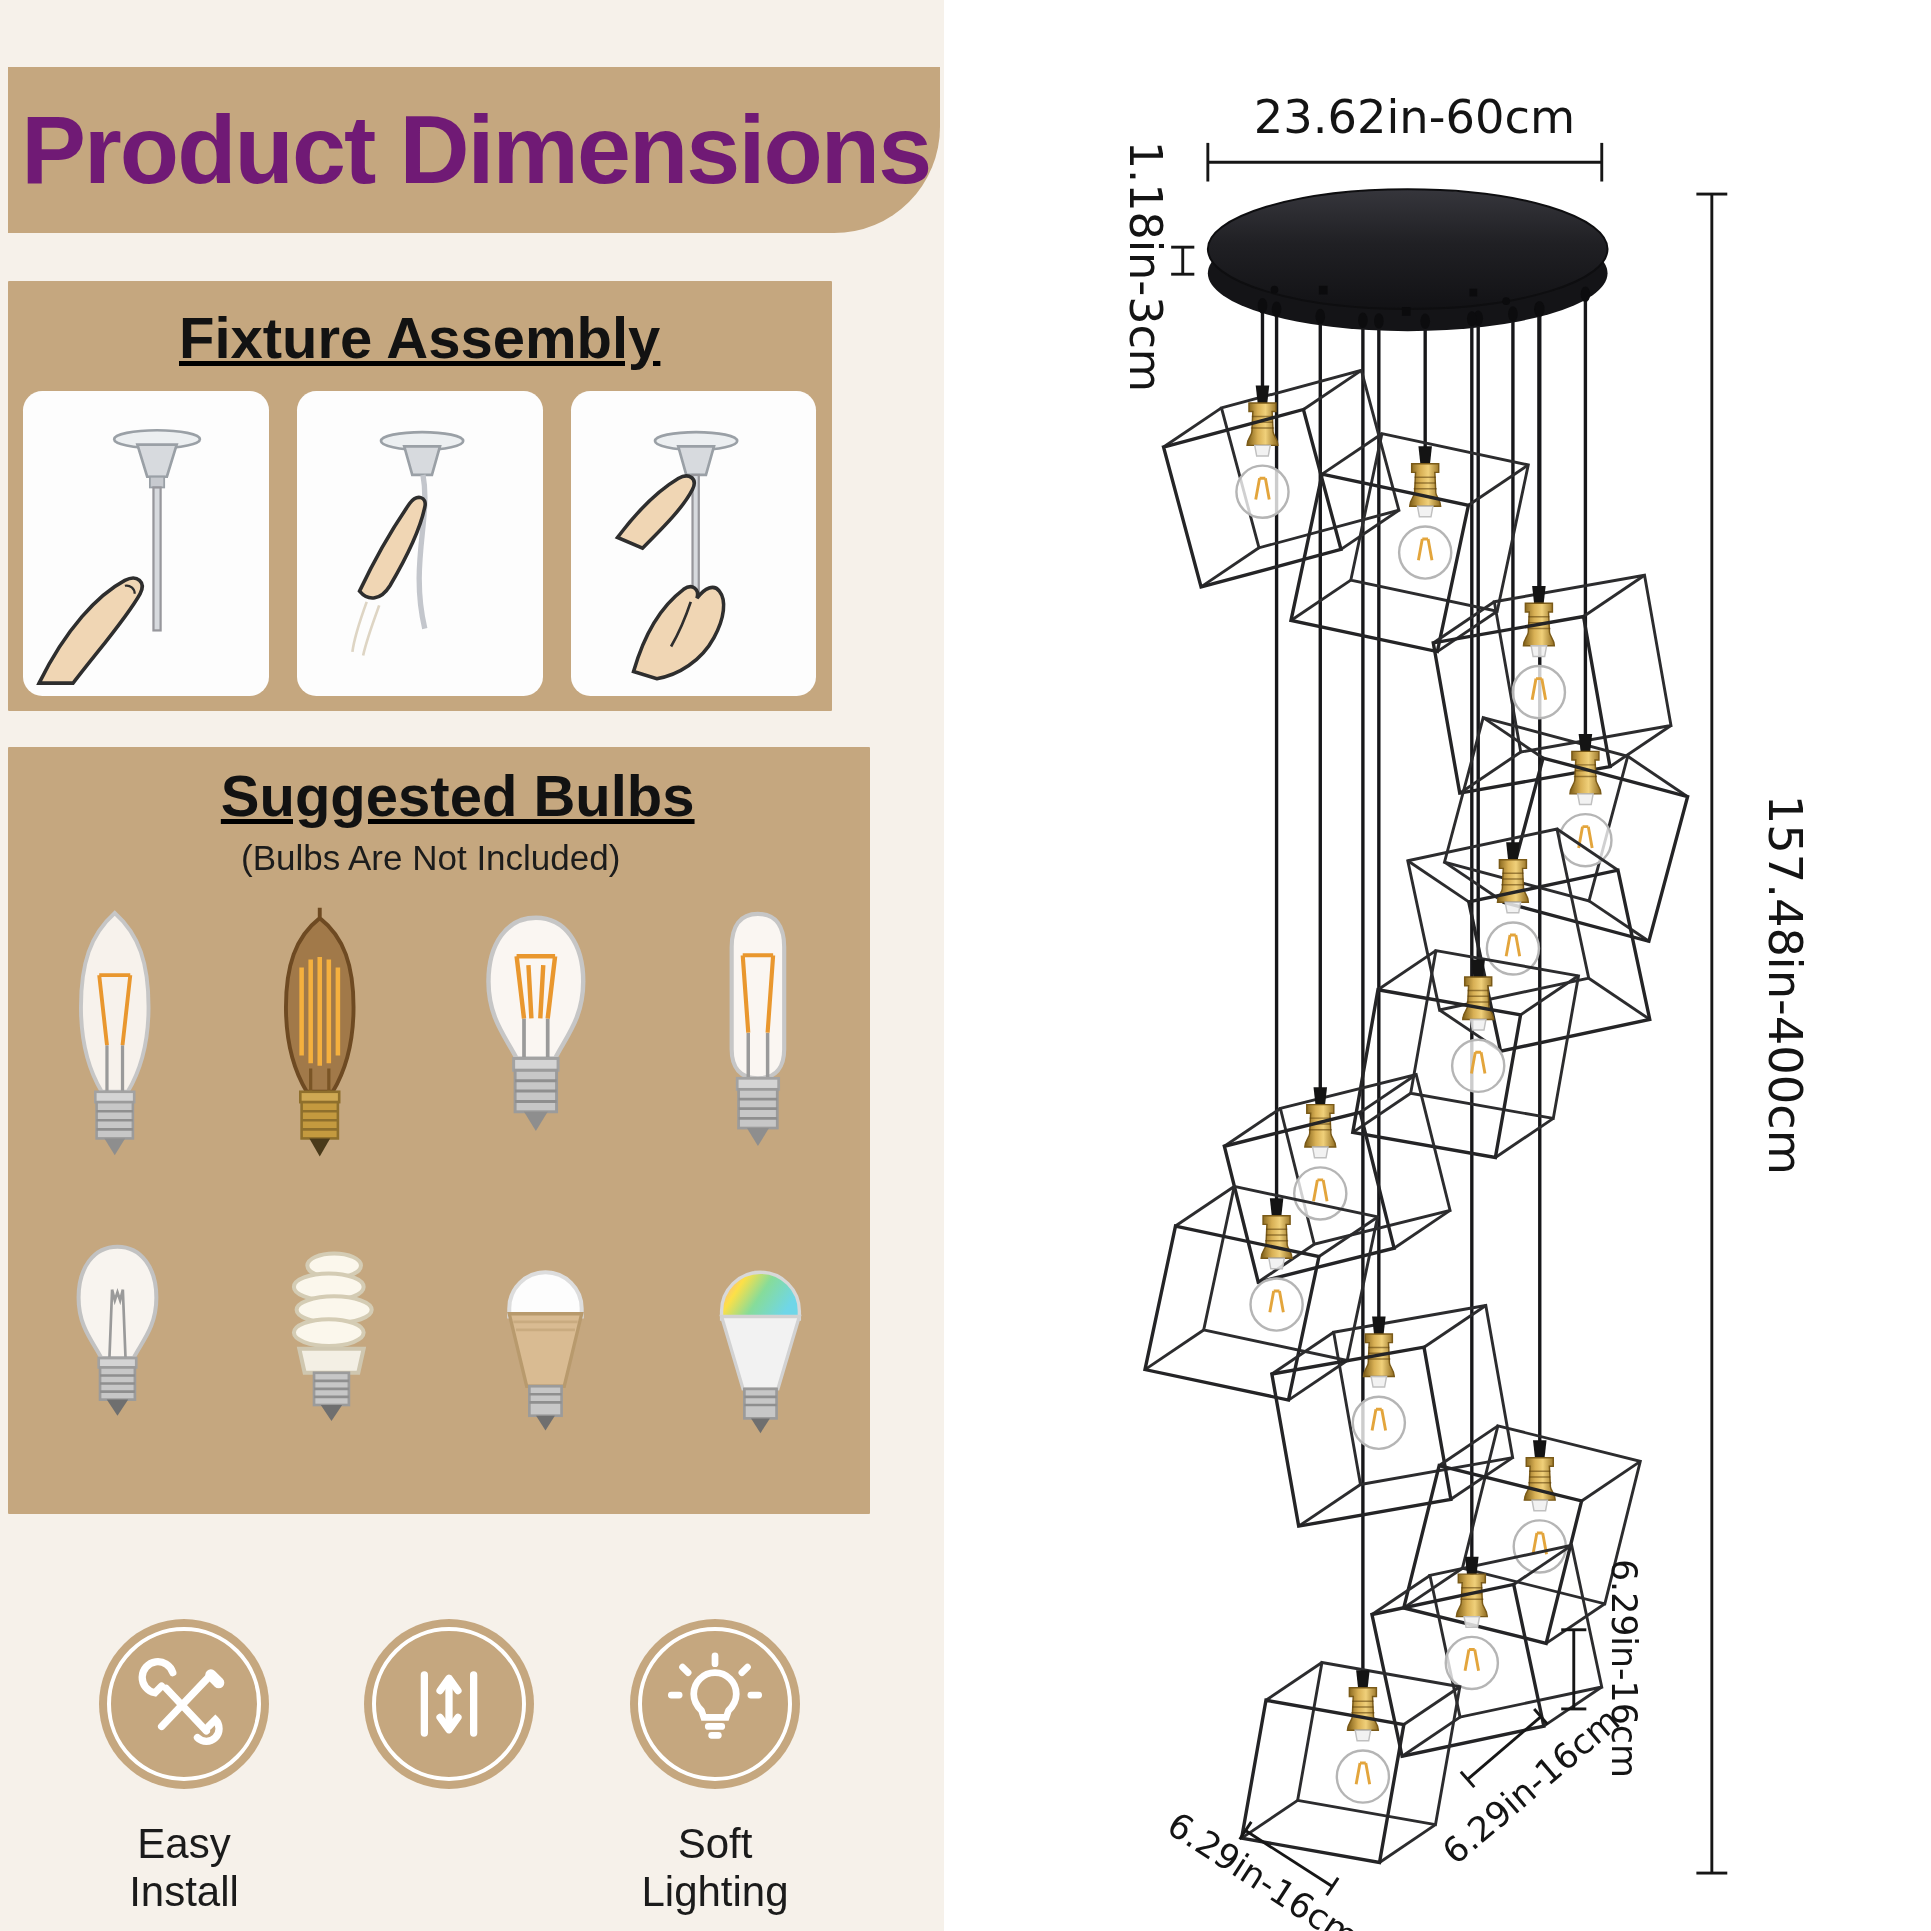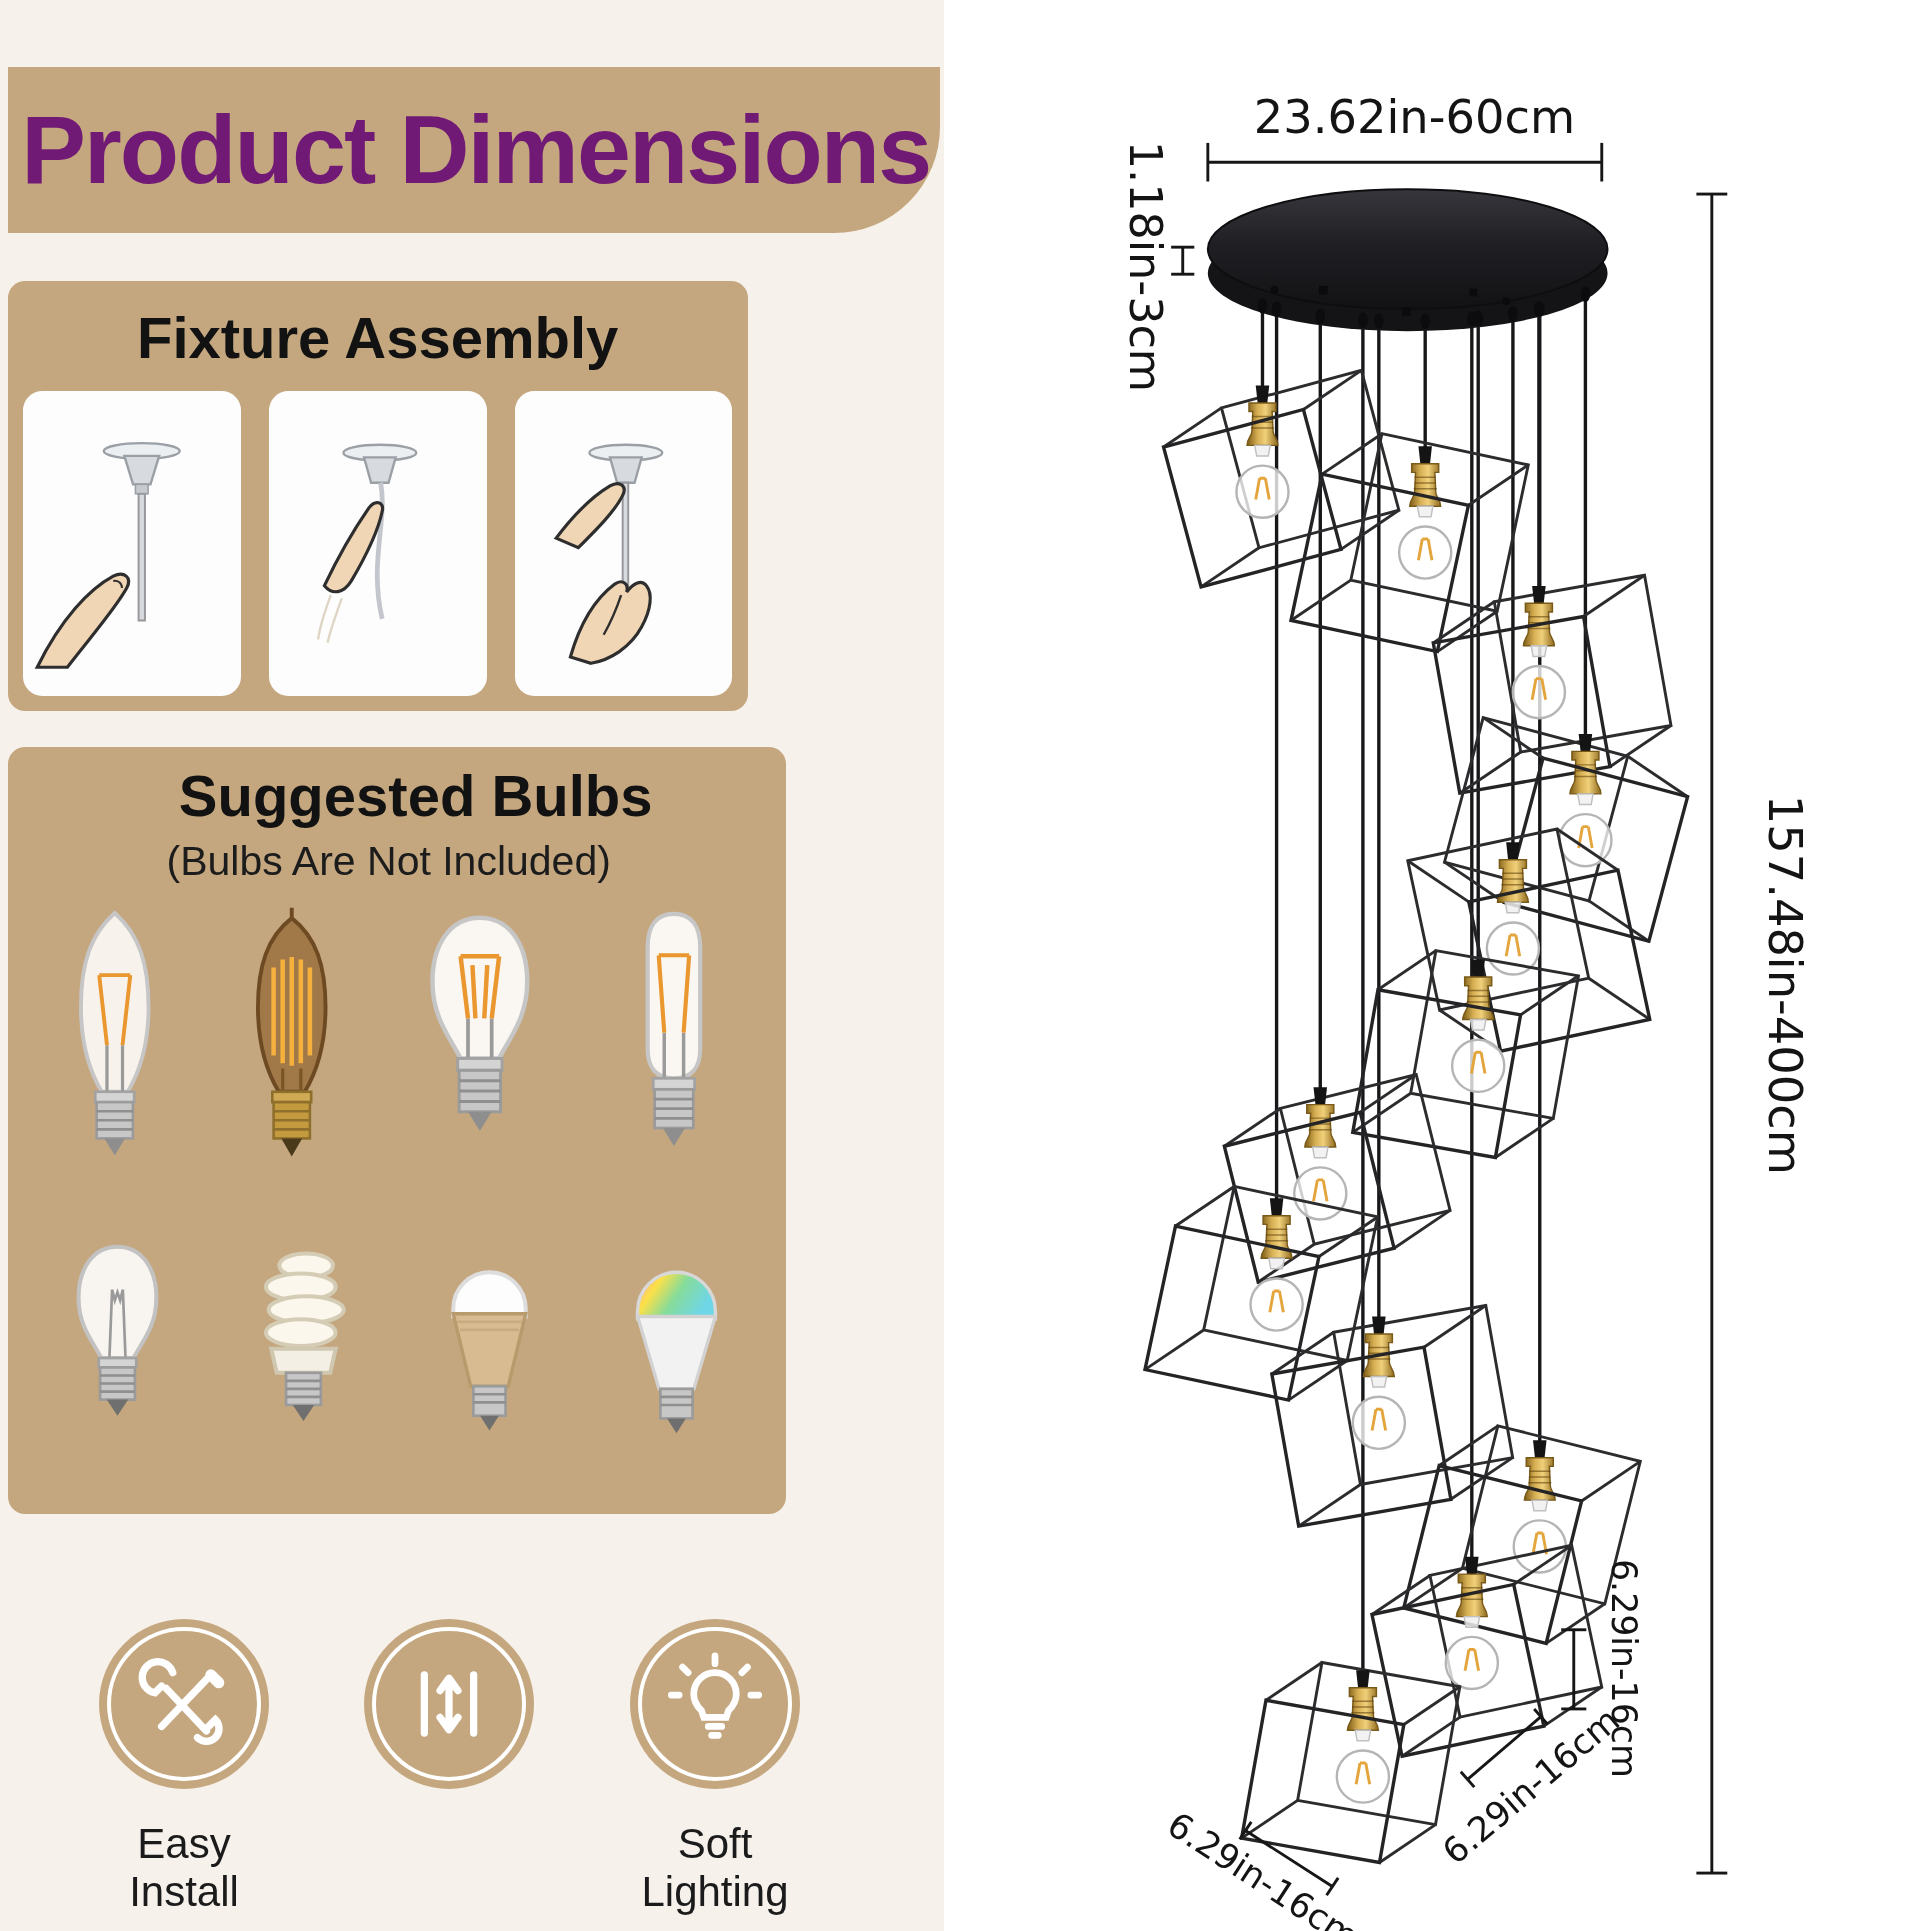--- a/index.html
+++ b/index.html
@@ -7,32 +7,32 @@
   .abs{position:absolute;}
   #left-bg{left:0;top:0;width:944px;height:1931px;background:var(--page_left_bg);}
   #diagram-svg{left:0;top:0;width:1931px;height:1931px;}
 
   
   #banner{left:7.7px;top:67px;width:932px;height:166px;background:var(--tan);
           border-radius:0 0 106px 0;display:flex;align-items:center;}
   #banner h1{margin:0 0 0 13.5px;font-size:97px;font-weight:bold;letter-spacing:-1.9px;color:#701a75;}
 
   
-  .panel{left:7.7px;width:740px;background:var(--tan);border-radius:17px;}
+  .panel{left:7.7px;width:824px;background:var(--tan);border-radius:1px;text-decoration:underline;}
   #fixture-panel{top:281px;height:430px;}
   .panel h2{margin:0;text-align:center;font-weight:bold;color:#121212;}
   #fixture-panel h2{font-size:58px;padding-top:23px;}
   #cards{position:absolute;left:15.4px;right:15.4px;top:110px;bottom:15.4px;display:flex;gap:28px;}
   .card{flex:1;background:#fdfdfd;border-radius:19.3px;overflow:hidden;}
   .card svg{width:100%;height:100%;display:block;}
 
   #bulbs-panel{top:747px;height:767px;padding-left:38px;}
   #bulbs-panel h2{font-size:58px;padding-top:15.4px;}
   #bulbs-sub{position:absolute;left:0;right:16px;top:91px;margin:0;text-align:center;
-             font-size:41px;color:#1c1c1c;}
+             font-size:35px;color:#1c1c1c;}
   .bulb-row{position:absolute;left:29px;right:29px;display:flex;justify-content:space-between;align-items:flex-end;}
   #bulb-row-1{top:153px;height:311px;}
   #bulb-row-2{top:489px;height:228px;}
   .bulb{height:100%;}
 
   
   .feature{top:1619px;width:290px;text-align:center;}
   #feature-1{left:39px;} #feature-2{left:304px;} #feature-3{left:570px;}
   .fcircle{width:170px;height:170px;margin:0 auto;border-radius:50%;background:var(--tan);position:relative;}
   .fcircle:after{content:"";position:absolute;inset:7.7px;border:4.8px solid #fff;border-radius:50%;}

